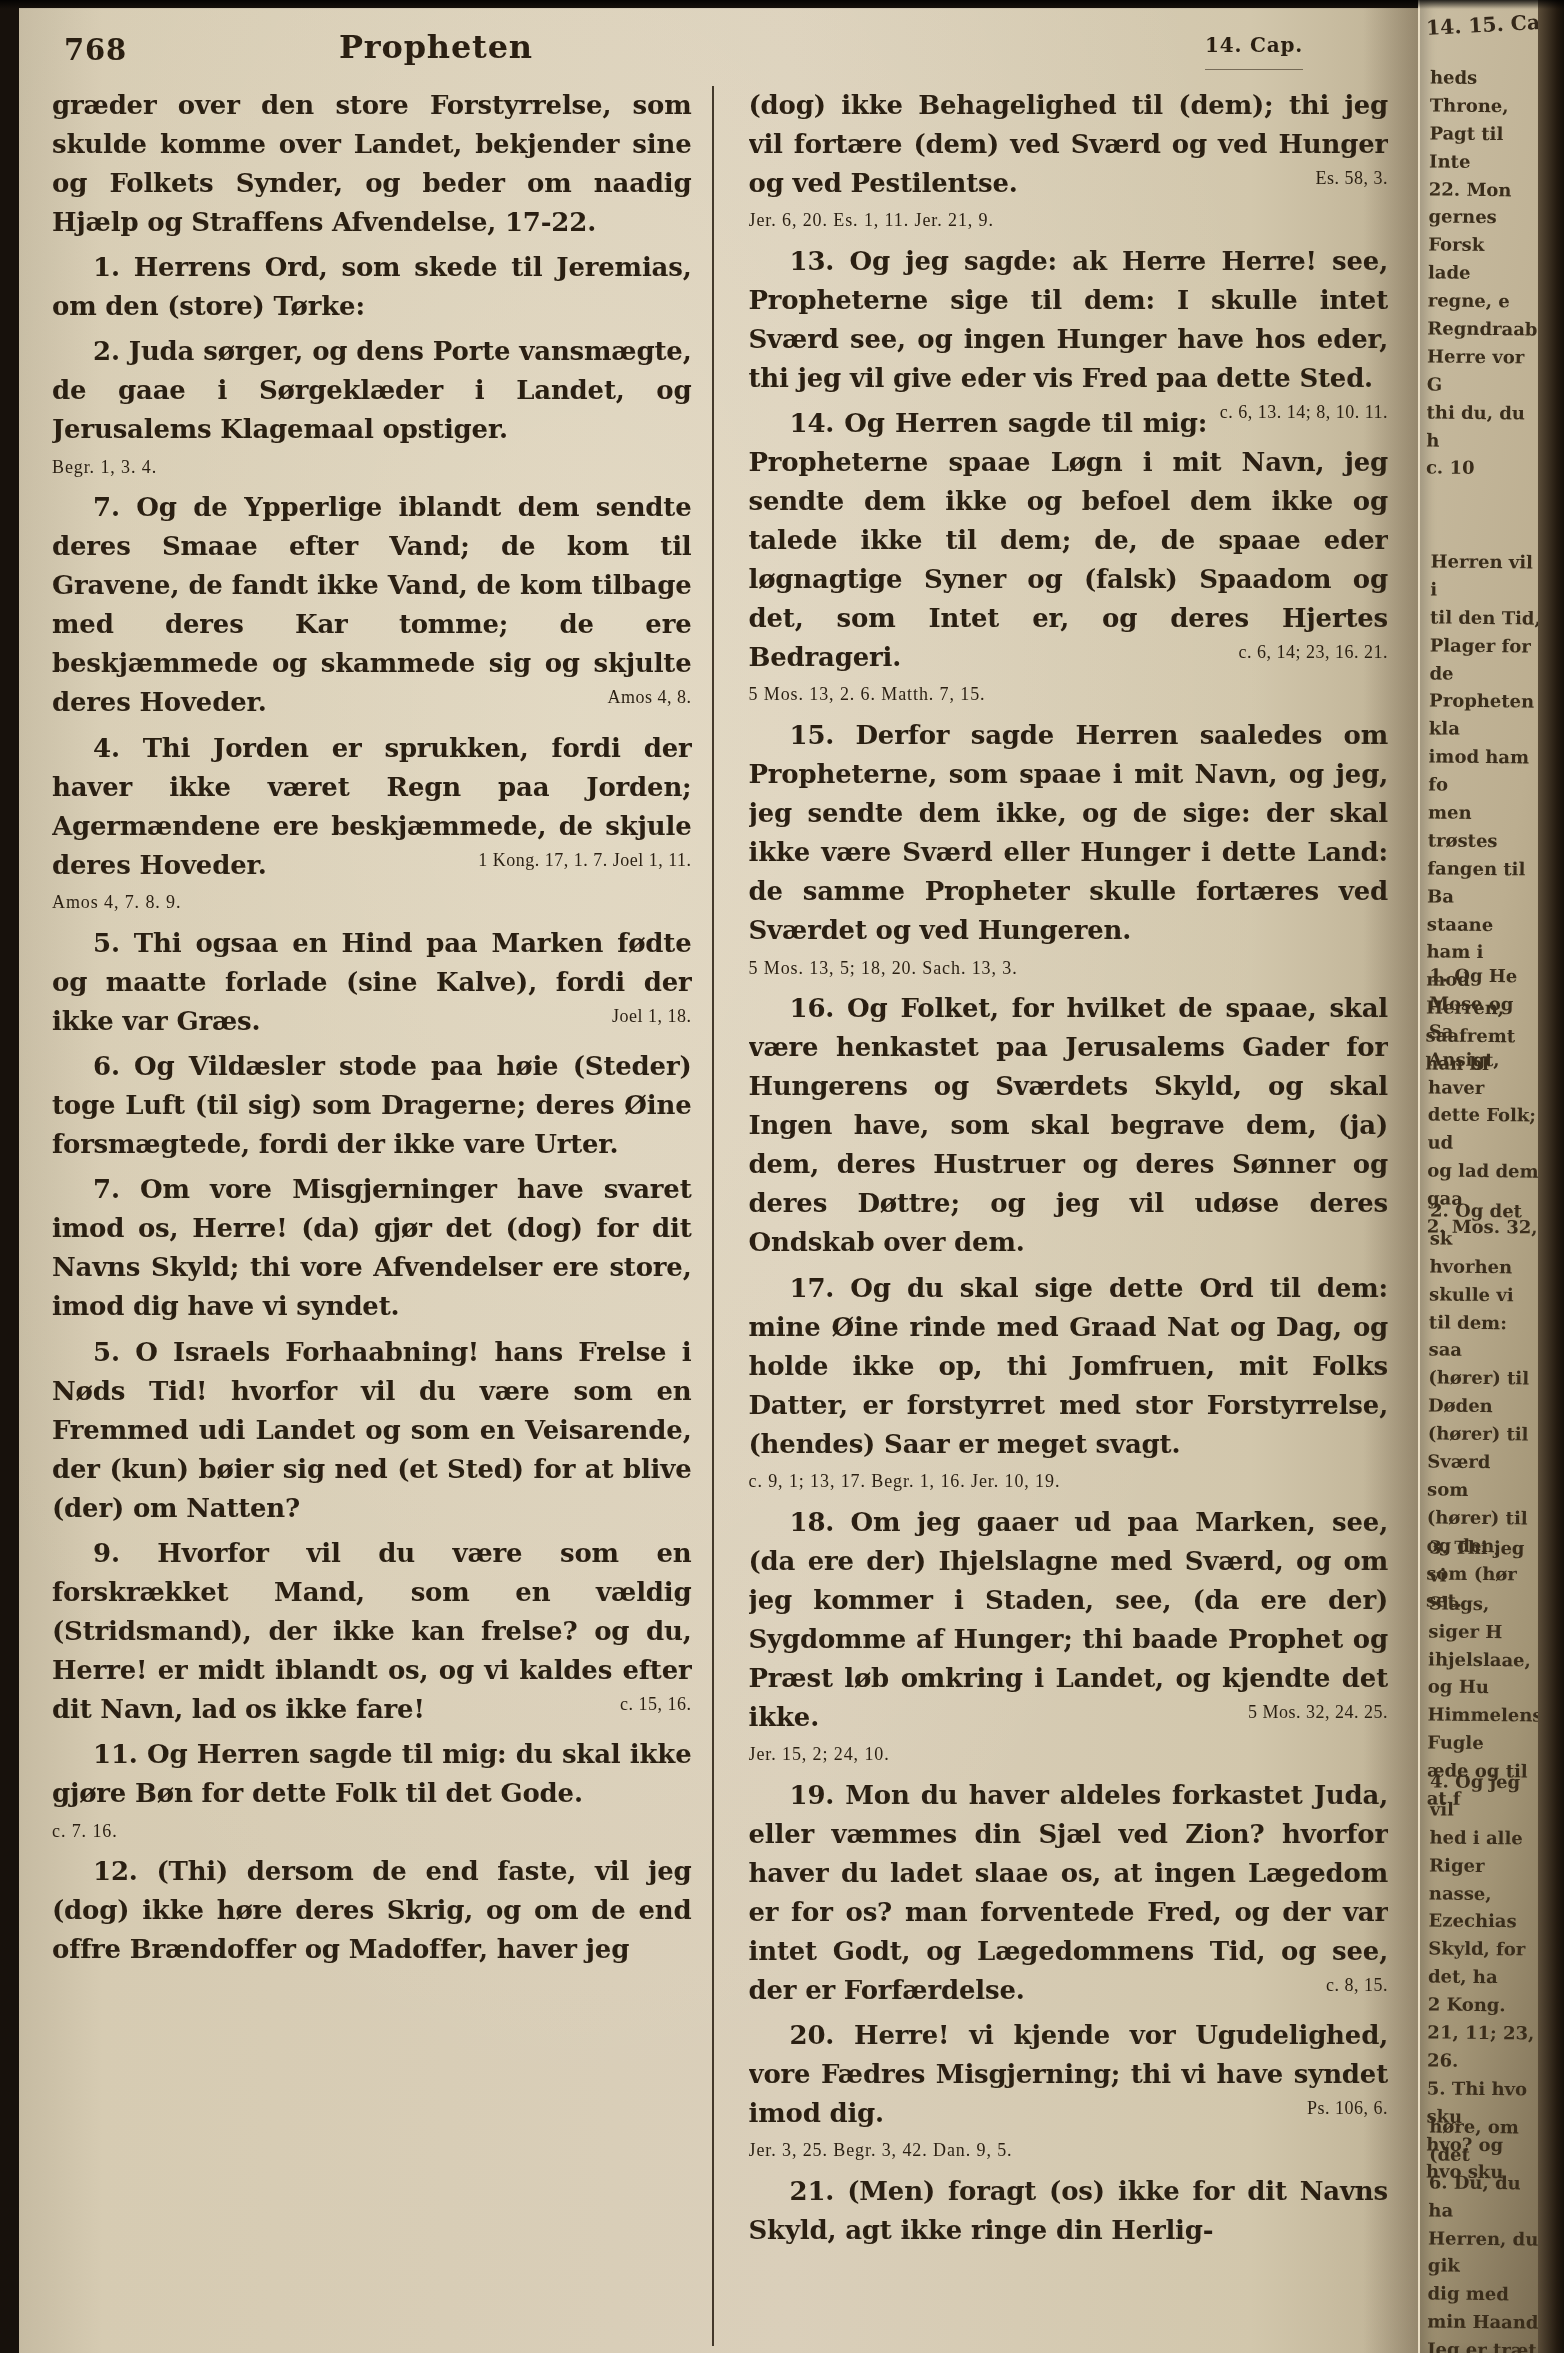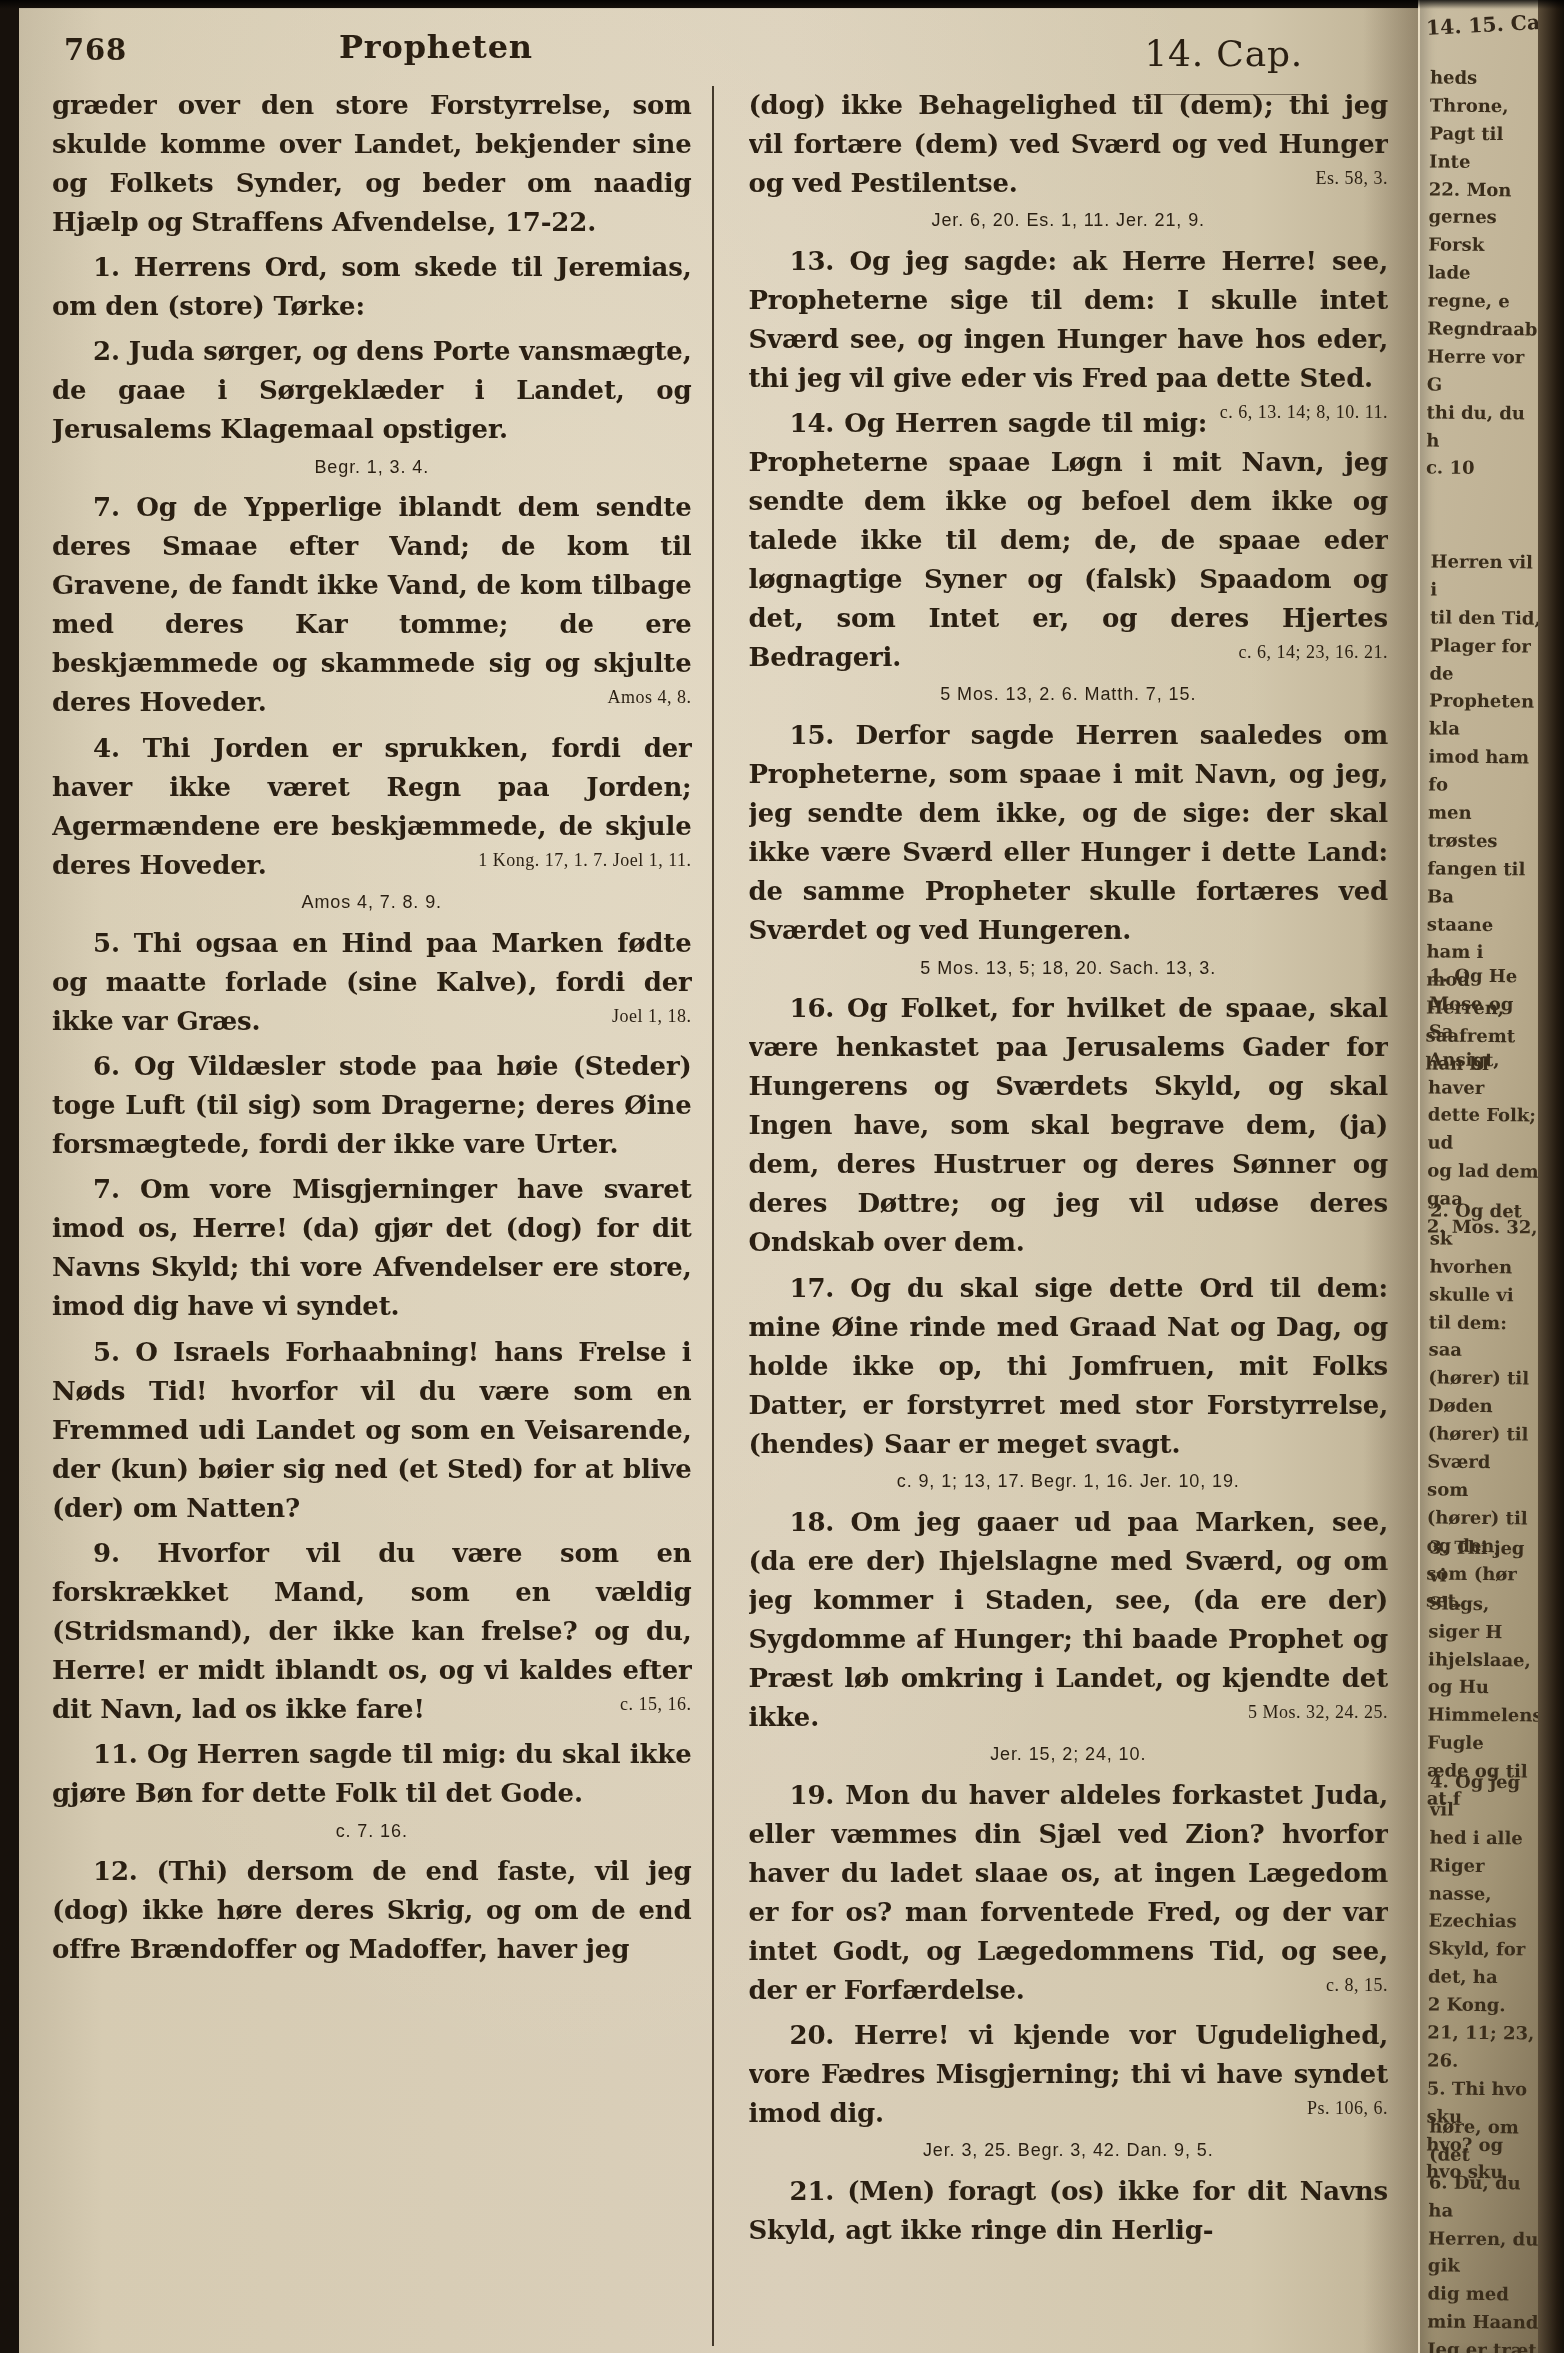--- a/index.html
+++ b/index.html
@@ -17,39 +17,39 @@
   }
   .page::after{ 
     content:"";position:absolute;right:0;top:0;width:55px;height:100%;
     background:linear-gradient(90deg,rgba(0,0,0,0),rgba(58,42,22,0.30));
     pointer-events:none;
   }
   
   .header{position:absolute;top:19px;left:33px;right:30px;height:49px;color:#2a1f12;margin-left:12px;}
   .folio{position:absolute;left:0;top:6.3px;font-size:29px;font-weight:700;letter-spacing:0.8px;}
   .running{position:absolute;left:275px;top:1.6px;font-size:32px;font-weight:700;letter-spacing:0.8px;}
-  .cap{position:absolute;right:85px;top:6.3px;font-size:36px;font-weight:400;letter-spacing:0.8px;
-       border-bottom:1.6px solid rgba(42,31,18,.55);padding-bottom:20px;}
+  .cap{position:absolute;right:85px;top:6.3px;font-size:20px;font-weight:700;letter-spacing:0.8px;
+       border-bottom:1.6px solid rgba(42,31,18,.55);padding-bottom:12px;}
   
   .columns{position:absolute;top:78px;left:33px;right:30px;bottom:6.3px;display:flex;gap:57px;overflow:hidden;}
   .col{flex:1 1 0;overflow:hidden;}
   .divider{position:absolute;left:693px;top:78px;bottom:7.8px;width:1.6px;background:rgba(40,29,16,0.85);}
   
   .verse{
     font-family:"DejaVu Serif", serif;font-weight:700;font-size:26px;line-height:1.5;
     color:#2a1f12;text-align:justify;text-indent:41px;margin:0 0 6.3px;letter-spacing:-0.2px;
   }
   .intro{text-indent:0;}
   .ri{ 
     float:right;font-family:"Liberation Serif", serif;font-weight:400;font-size:18px;
     line-height:1.6;letter-spacing:0.5px;padding-left:12.5px;text-indent:0;
   }
   .refc{ 
-    font-family:Liberation Sans, sans-serif;font-weight:400;font-size:18px;line-height:1.3;
-    color:#2a1f12;text-align:center;text-indent:0;margin:1.6px 0 9.4px;letter-spacing:0.9px;
+    font-family:Liberation Serif, serif;font-weight:400;font-size:18px;line-height:1.3;
+    color:#2a1f12;text-indent:0;margin:1.6px 0 9.4px;letter-spacing:0.9px;
   }
   
   .next-page{
     position:absolute;left:1418px;top:0;width:121px;height:2354px;overflow:hidden;
     background:linear-gradient(100deg,#c9bda2 0%,#bcae90 45%,#a29475 75%,#7a6c52 100%);
     border-left:2.3px solid #e9ddc3;
     box-shadow:inset 6.3px 0 11px rgba(0,0,0,0.18);
   }
   .edge-heading{
     position:absolute;top:12.5px;left:6.3px;right:1.6px;

